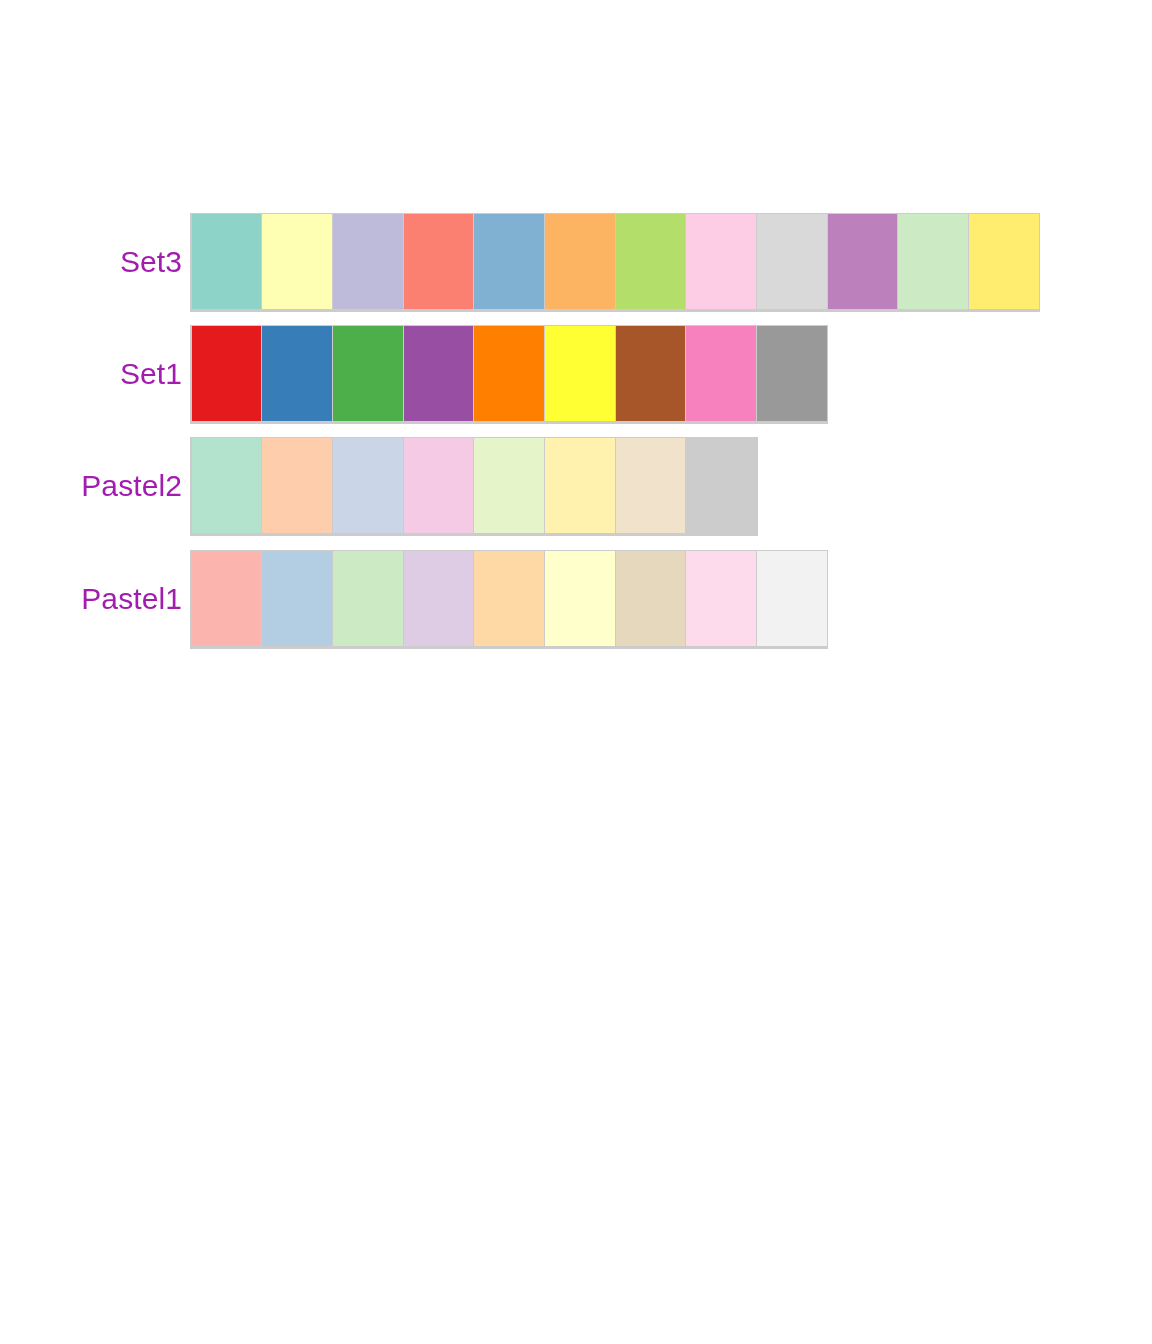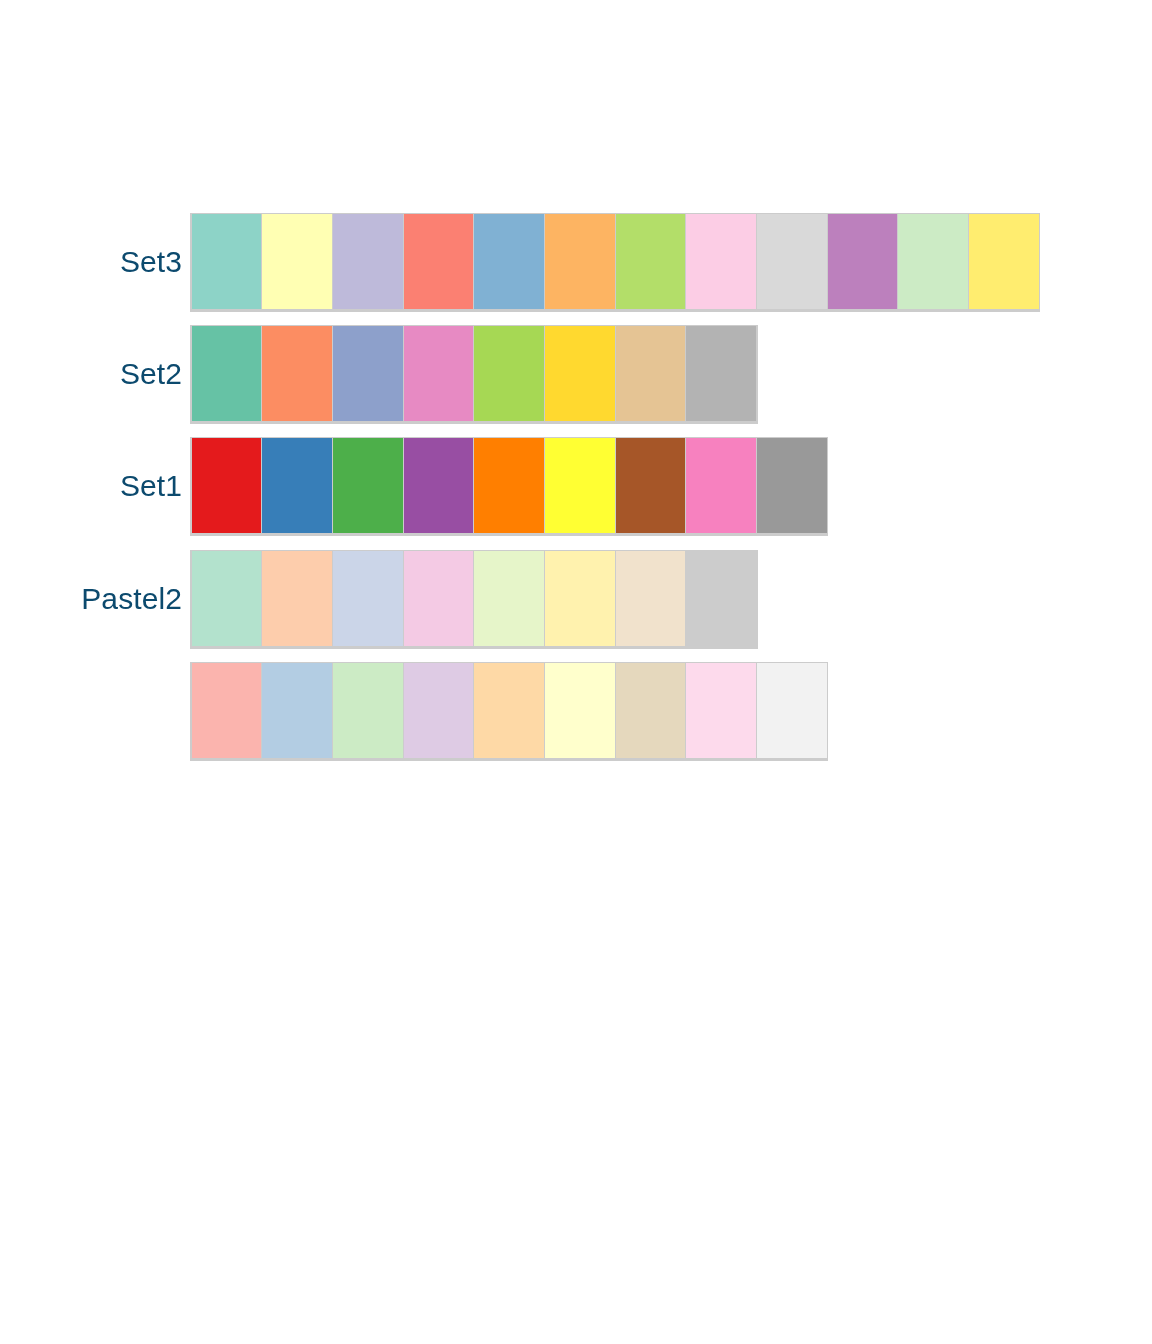--- a/index.html
+++ b/index.html
@@ -35,21 +35,21 @@
     height: 112.2px;
   }
 
   .cmap-label {
     position: absolute;
     right: 970px;          
     top: 0;
     height: 97px;
     line-height: 97px;
     font-size: 30px;
-    color: #0c4a6e;
+    color: #a21caf;
     white-space: nowrap;
     text-align: right;
     letter-spacing: 0.1px;
   }
 
   .cmap-strip {
     position: absolute;
     left: 190px;
     top: 0;
     height: 97px;
@@ -82,33 +82,20 @@
           <div class="cmap-swatch" title="#fdb462" style="background: rgb(253, 180, 98);"></div>
           <div class="cmap-swatch" title="#b3de69" style="background: rgb(179, 222, 105);"></div>
           <div class="cmap-swatch" title="#fccde5" style="background: rgb(252, 205, 229);"></div>
           <div class="cmap-swatch" title="#d9d9d9" style="background: rgb(217, 217, 217);"></div>
           <div class="cmap-swatch" title="#bc80bd" style="background: rgb(188, 128, 189);"></div>
           <div class="cmap-swatch" title="#ccebc5" style="background: rgb(204, 235, 197);"></div>
           <div class="cmap-swatch" title="#ffed6f" style="background: rgb(255, 237, 111);"></div>
         </div>
       </div>
       <div class="cmap-row">
-        <div class="cmap-label">Set2</div>
-        <div class="cmap-strip" style="background: rgb(204, 204, 204);">
-          <div class="cmap-swatch" title="#66c2a5" style="background: rgb(102, 194, 165);"></div>
-          <div class="cmap-swatch" title="#fc8d62" style="background: rgb(252, 141, 98);"></div>
-          <div class="cmap-swatch" title="#8da0cb" style="background: rgb(141, 160, 203);"></div>
-          <div class="cmap-swatch" title="#e78ac3" style="background: rgb(231, 138, 195);"></div>
-          <div class="cmap-swatch" title="#a6d854" style="background: rgb(166, 216, 84);"></div>
-          <div class="cmap-swatch" title="#ffd92f" style="background: rgb(255, 217, 47);"></div>
-          <div class="cmap-swatch" title="#e5c494" style="background: rgb(229, 196, 148);"></div>
-          <div class="cmap-swatch" title="#b3b3b3" style="background: rgb(179, 179, 179);"></div>
-        </div>
-      </div>
-      <div class="cmap-row">
         <div class="cmap-label">Set1</div>
         <div class="cmap-strip" style="background: rgb(204, 204, 204);">
           <div class="cmap-swatch" title="#e41a1c" style="background: rgb(228, 26, 28);"></div>
           <div class="cmap-swatch" title="#377eb8" style="background: rgb(55, 126, 184);"></div>
           <div class="cmap-swatch" title="#4daf4a" style="background: rgb(77, 175, 74);"></div>
           <div class="cmap-swatch" title="#984ea3" style="background: rgb(152, 78, 163);"></div>
           <div class="cmap-swatch" title="#ff7f00" style="background: rgb(255, 127, 0);"></div>
           <div class="cmap-swatch" title="#ffff33" style="background: rgb(255, 255, 51);"></div>
           <div class="cmap-swatch" title="#a65628" style="background: rgb(166, 86, 40);"></div>
           <div class="cmap-swatch" title="#f781bf" style="background: rgb(247, 129, 191);"></div>
@@ -122,20 +109,21 @@
           <div class="cmap-swatch" title="#fdcdac" style="background: rgb(253, 205, 172);"></div>
           <div class="cmap-swatch" title="#cbd5e8" style="background: rgb(203, 213, 232);"></div>
           <div class="cmap-swatch" title="#f4cae4" style="background: rgb(244, 202, 228);"></div>
           <div class="cmap-swatch" title="#e6f5c9" style="background: rgb(230, 245, 201);"></div>
           <div class="cmap-swatch" title="#fff2ae" style="background: rgb(255, 242, 174);"></div>
           <div class="cmap-swatch" title="#f1e2cc" style="background: rgb(241, 226, 204);"></div>
           <div class="cmap-swatch" title="#cccccc" style="background: rgb(204, 204, 204);"></div>
         </div>
       </div>
       <div class="cmap-row">
+        <div class="cmap-label">Pastel1</div>
         <div class="cmap-strip" style="background: rgb(204, 204, 204);">
           <div class="cmap-swatch" title="#fbb4ae" style="background: rgb(251, 180, 174);"></div>
           <div class="cmap-swatch" title="#b3cde3" style="background: rgb(179, 205, 227);"></div>
           <div class="cmap-swatch" title="#ccebc5" style="background: rgb(204, 235, 197);"></div>
           <div class="cmap-swatch" title="#decbe4" style="background: rgb(222, 203, 228);"></div>
           <div class="cmap-swatch" title="#fed9a6" style="background: rgb(254, 217, 166);"></div>
           <div class="cmap-swatch" title="#ffffcc" style="background: rgb(255, 255, 204);"></div>
           <div class="cmap-swatch" title="#e5d8bd" style="background: rgb(229, 216, 189);"></div>
           <div class="cmap-swatch" title="#fddaec" style="background: rgb(253, 218, 236);"></div>
           <div class="cmap-swatch" title="#f2f2f2" style="background: rgb(242, 242, 242);"></div>

